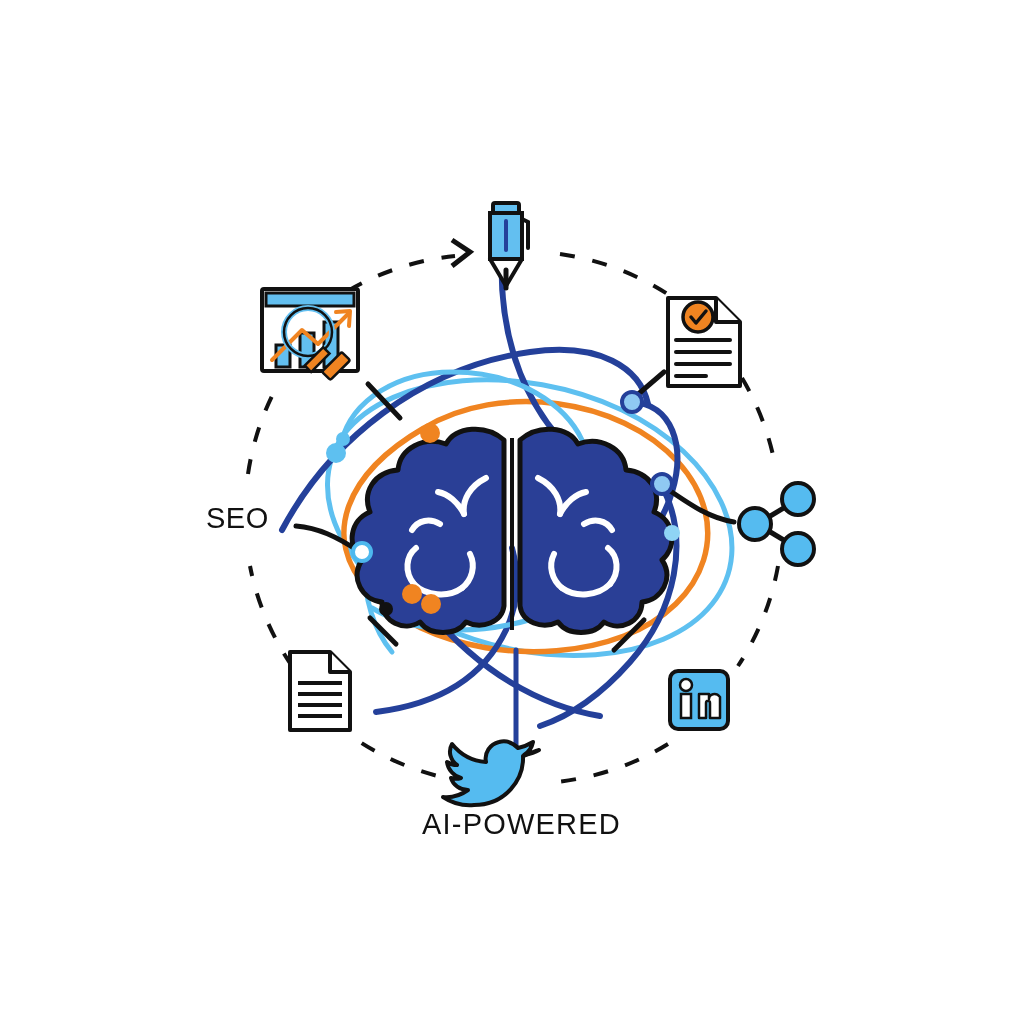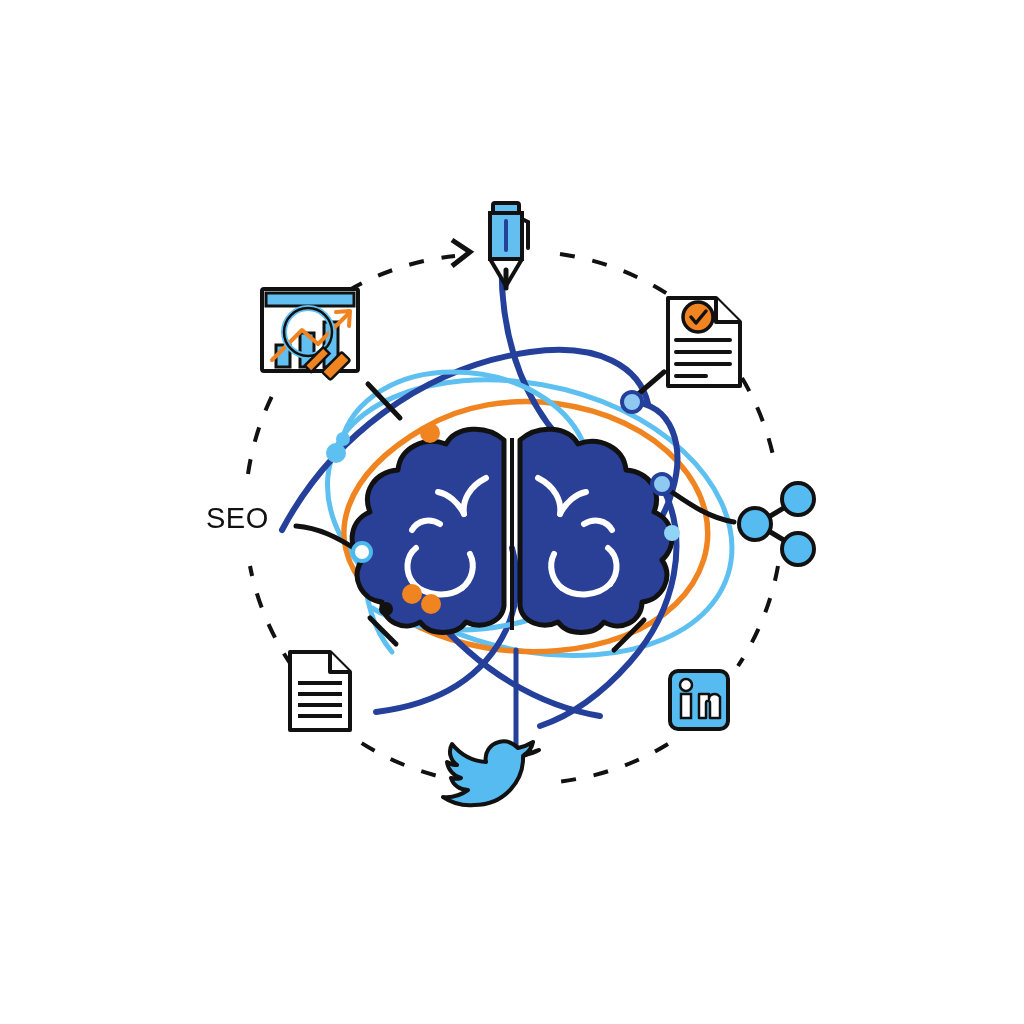--- a/index.html
+++ b/index.html
@@ -275,14 +275,15 @@
       <circle cx="362" cy="552" r="9" fill="#ffffff" stroke="#4db8ee" stroke-width="4"></circle>
       <circle cx="343" cy="439" r="7" fill="#5ec0f0"></circle>
       <circle cx="336" cy="453" r="10" fill="#5ec0f0"></circle>
       <circle cx="672" cy="533" r="8" fill="#8fd4f5"></circle>
       <circle cx="386" cy="609" r="7" fill="#111111"></circle>
     </g>
 
   </svg>
 
   <div class="label-text" id="seo-label">SEO</div>
+  <div class="label-text" id="ai-powered-label">AI-POWERED</div>
 
 </div>
 
 </body></html>

